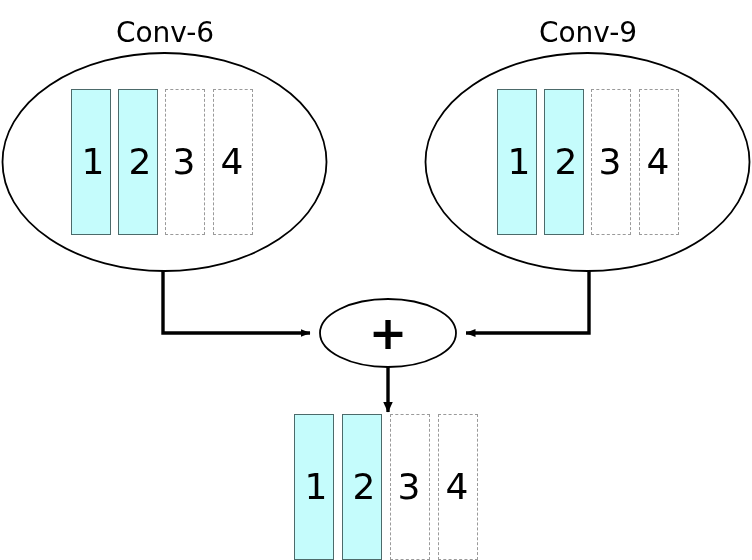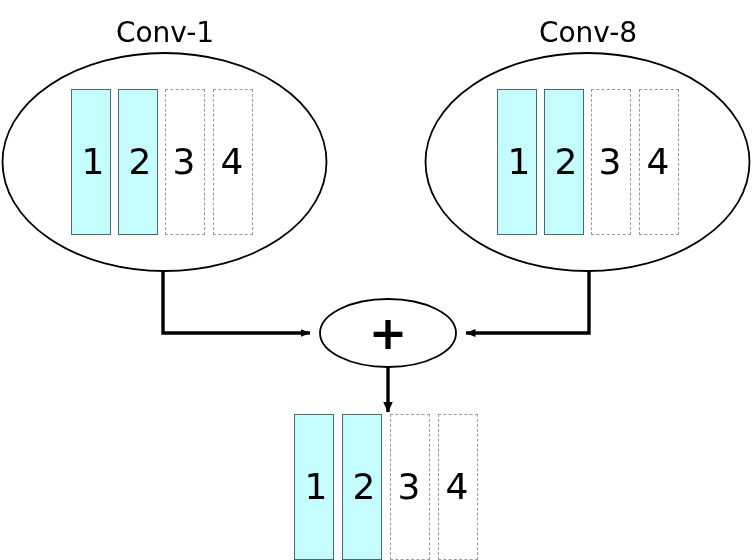--- a/index.html
+++ b/index.html
@@ -88,23 +88,23 @@
 
     <ellipse cx="388" cy="333" rx="68" ry="34" fill="#ffffff" stroke="#000000" stroke-width="1.8"></ellipse>
 
     <path d="M163,270 L163,333 L310,333" fill="none" stroke="#000000" stroke-width="3.4" marker-end="url(#arrowhead-right)"></path>
 
     <path d="M589,270 L589,333 L466,333" fill="none" stroke="#000000" stroke-width="3.4" marker-end="url(#arrowhead-left)"></path>
 
     <path d="M388,367 L388,412" fill="none" stroke="#000000" stroke-width="3.4" marker-end="url(#arrowhead-down)"></path>
   </svg>
 
-  <div class="group-title" style="left:65px; top:16px; width:200px;">Conv-1</div>
+  <div class="group-title" style="left:65px; top:16px; width:200px;">Conv-6</div>
 
-  <div class="group-title" style="left:488px; top:16px; width:200px;">Conv-8</div>
+  <div class="group-title" style="left:488px; top:16px; width:200px;">Conv-9</div>
 
   <div class="block" style="left:0px; top:0px; width:752px; height:560px;">
     <div class="bar active" style="left:71px; top:89px; width:40px; height:146px;">
       <span class="bar-label">1</span>
     </div>
     <div class="bar active" style="left:118px; top:89px; width:40px; height:146px;">
       <span class="bar-label">2</span>
     </div>
     <div class="bar inactive" style="left:165px; top:89px; width:40px; height:146px;">
       <span class="bar-label">3</span>

